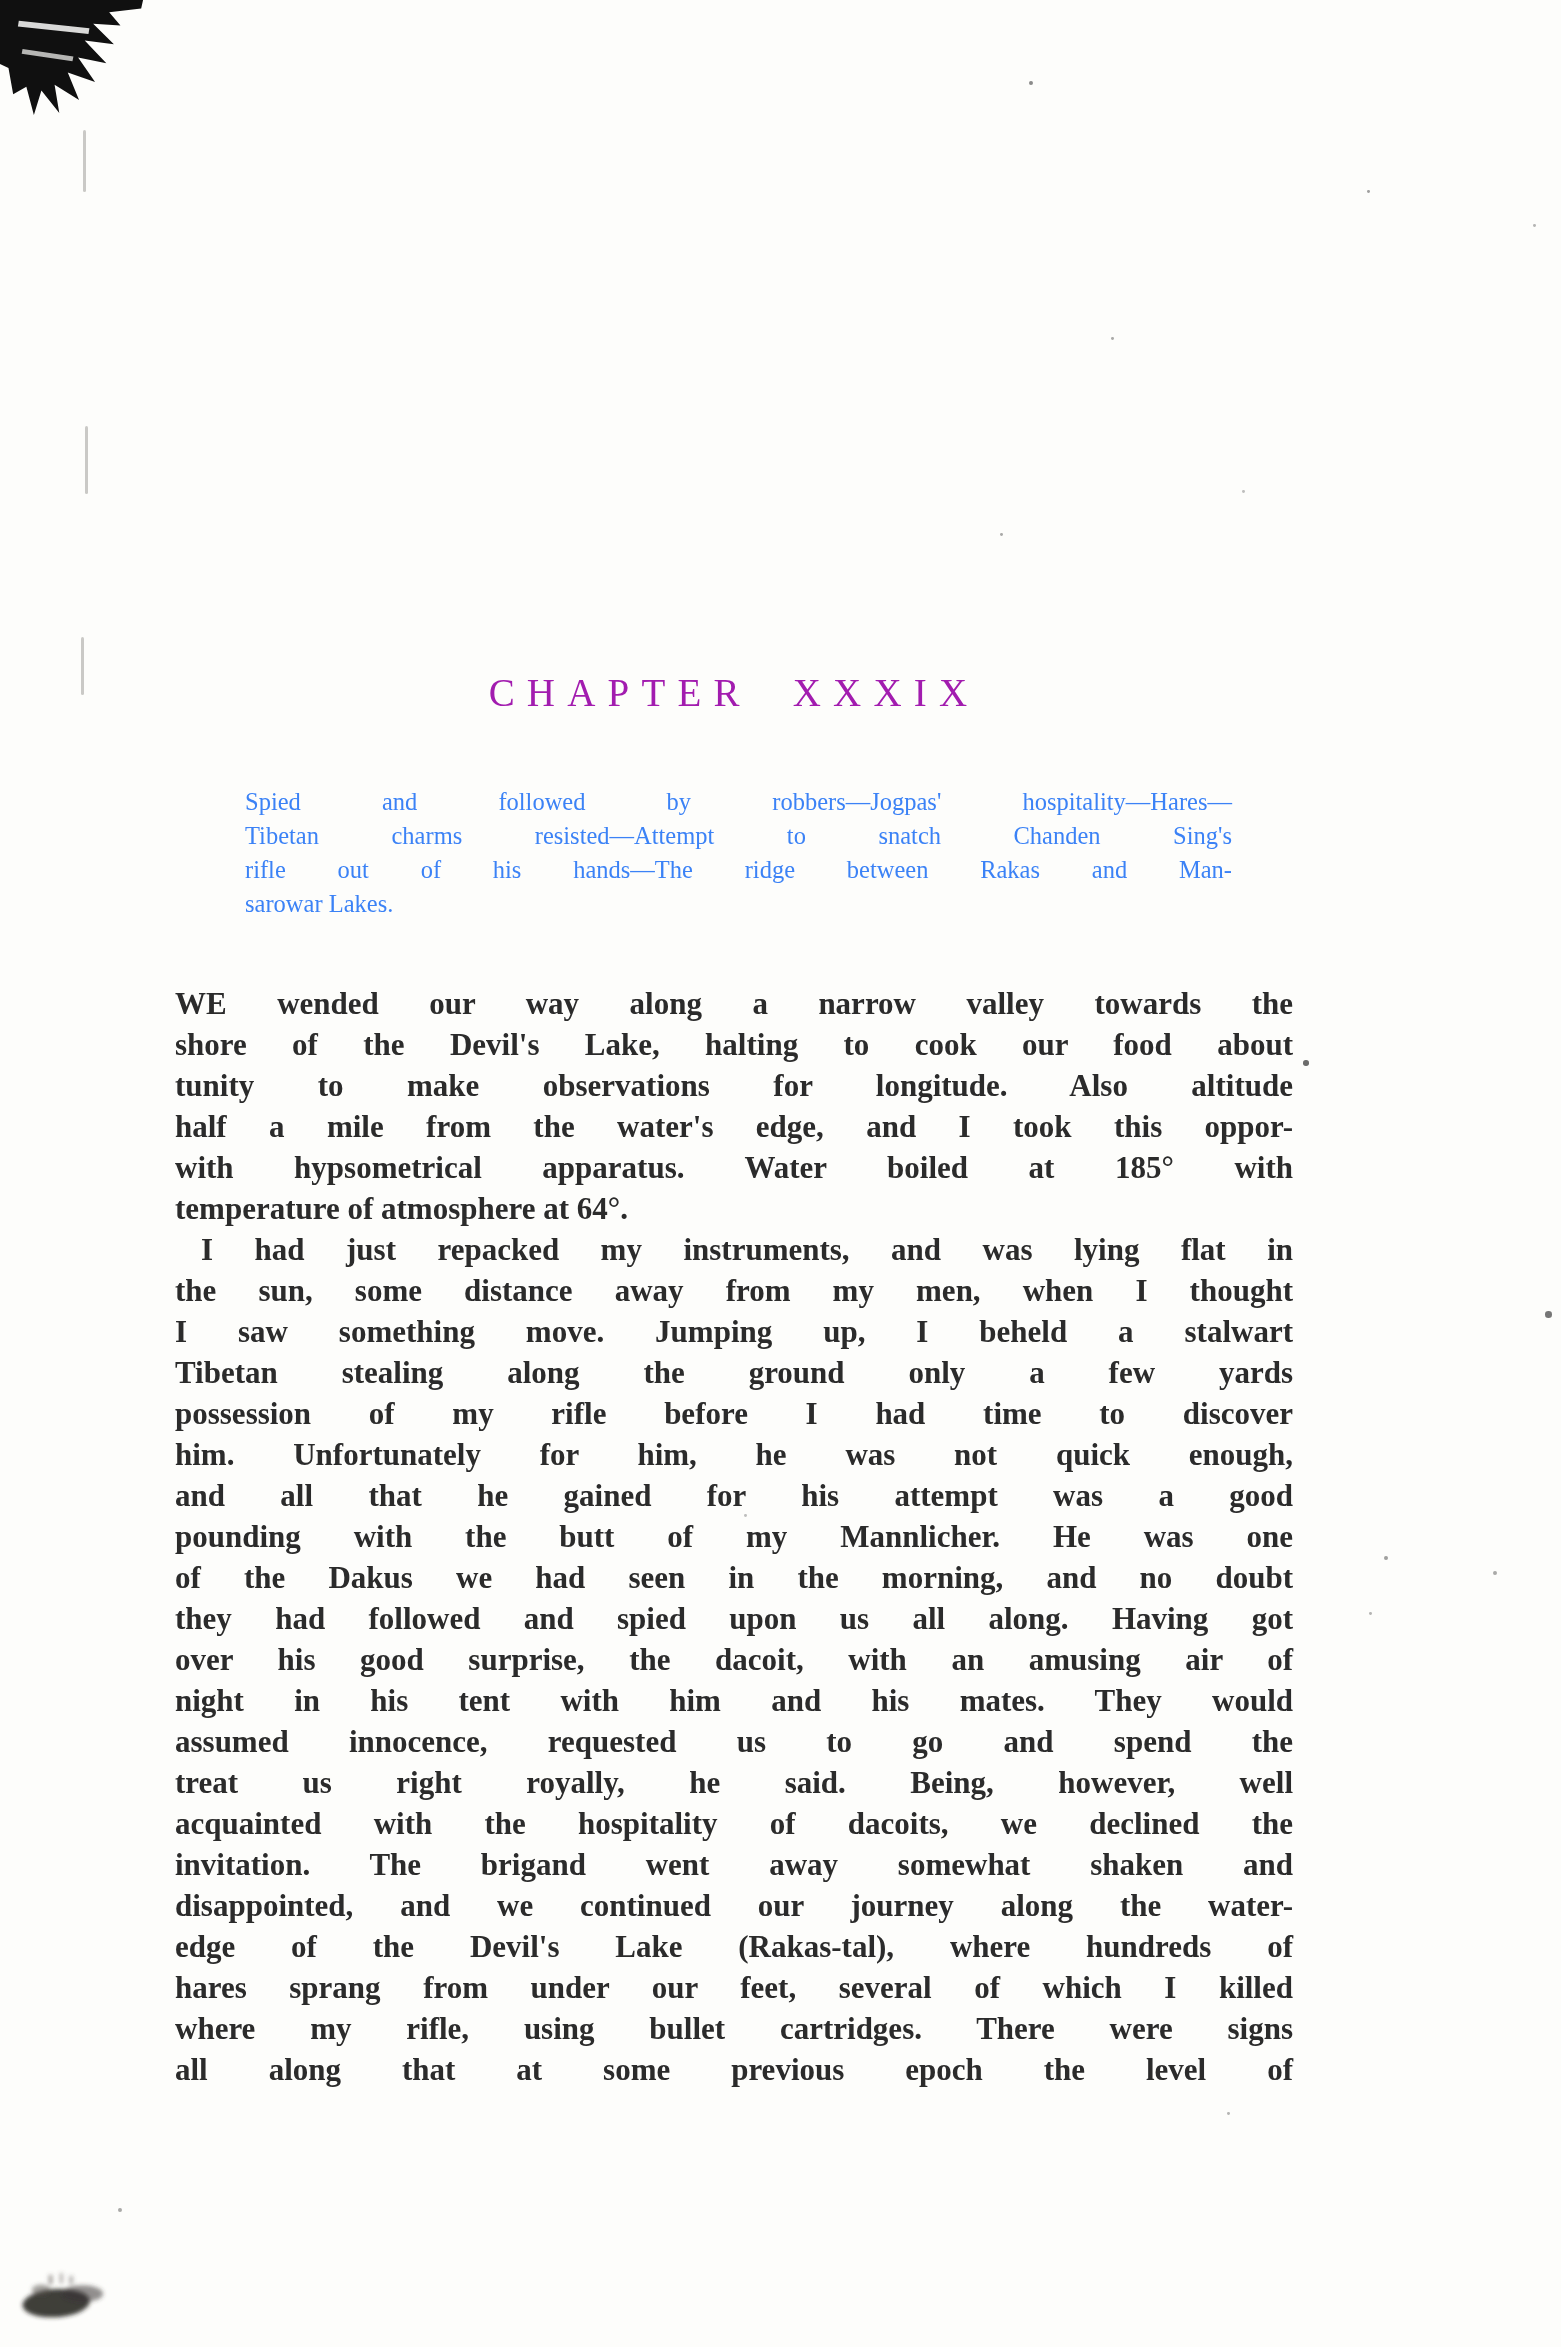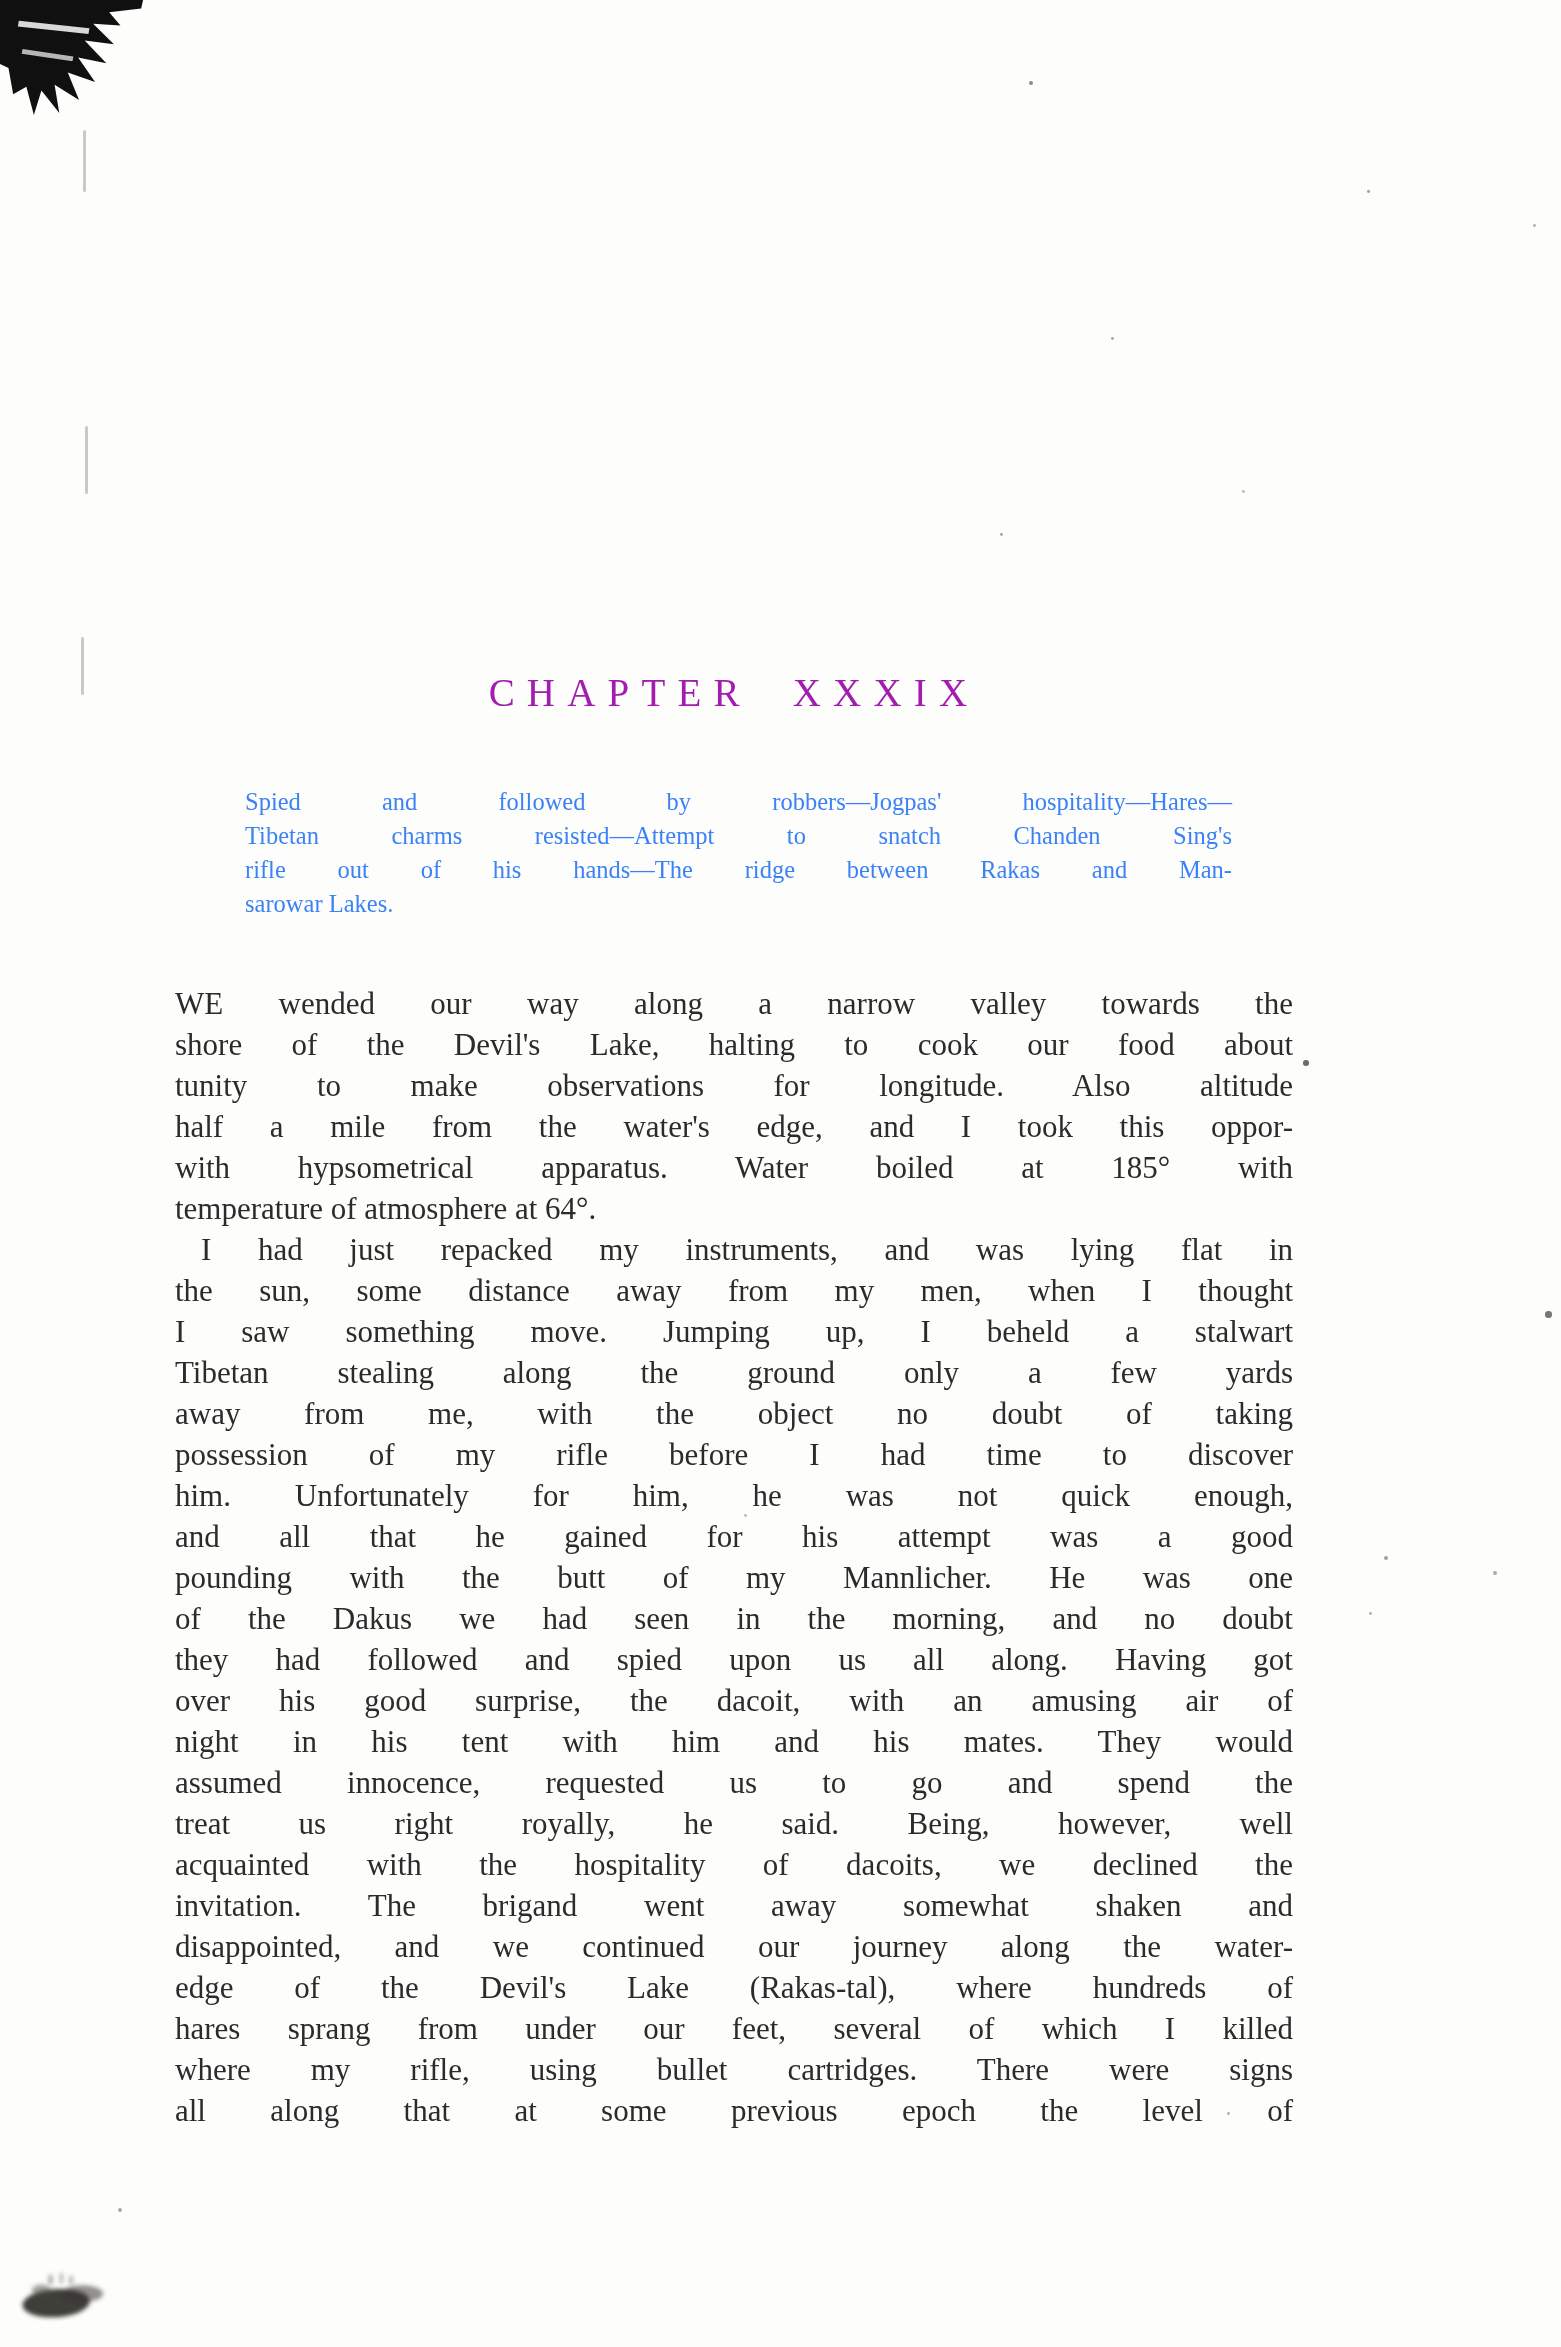--- a/index.html
+++ b/index.html
@@ -35,21 +35,21 @@
   .sline { text-align:justify; text-align-last:justify; height:34px; }
   .sline.flush { text-align-last:left; }
 
   
   .body-text {
     position:absolute;
     left:175px; top:983px; width:1118px;
     font-size:31px; line-height:41px;
     color:#2b2b2b;
   }
-  .bline { text-align:justify; text-align-last:justify; height:41px; }
+  .bline { text-align:justify; text-align-last:justify; height:41px;font-weight:bold; }
   .bline.flush { text-align-last:left; }
   .bline.ind { text-indent:26px; }
 
   
   .corner-blob { position:absolute; left:0; top:0; }
   .bottom-smudge { position:absolute; left:13px; top:2260px; }
   .speck {
     position:absolute; border-radius:50%;
     background:#2e2e2e;
   }
@@ -91,21 +91,20 @@
       <div class="bline">WE wended our way along a narrow valley towards the</div>
       <div class="bline">shore of the Devil's Lake, halting to cook our food about</div>
       <div class="bline">tunity to make observations for longitude. Also altitude</div>
       <div class="bline">half a mile from the water's edge, and I took this oppor-</div>
       <div class="bline">with hypsometrical apparatus. Water boiled at 185° with</div>
       <div class="bline flush">temperature of atmosphere at 64°.</div>
       <div class="bline ind">I had just repacked my instruments, and was lying flat in</div>
       <div class="bline">the sun, some distance away from my men, when I thought</div>
       <div class="bline">I saw something move. Jumping up, I beheld a stalwart</div>
       <div class="bline">Tibetan stealing along the ground only a few yards</div>
-      <div class="bline">away from me, with the object no doubt of taking</div>
       <div class="bline">possession of my rifle before I had time to discover</div>
       <div class="bline">him. Unfortunately for him, he was not quick enough,</div>
       <div class="bline">and all that he gained for his attempt was a good</div>
       <div class="bline">pounding with the butt of my Mannlicher. He was one</div>
       <div class="bline">of the Dakus we had seen in the morning, and no doubt</div>
       <div class="bline">they had followed and spied upon us all along. Having got</div>
       <div class="bline">over his good surprise, the dacoit, with an amusing air of</div>
       <div class="bline">night in his tent with him and his mates. They would</div>
       <div class="bline">assumed innocence, requested us to go and spend the</div>
       <div class="bline">treat us right royally, he said. Being, however, well</div>

